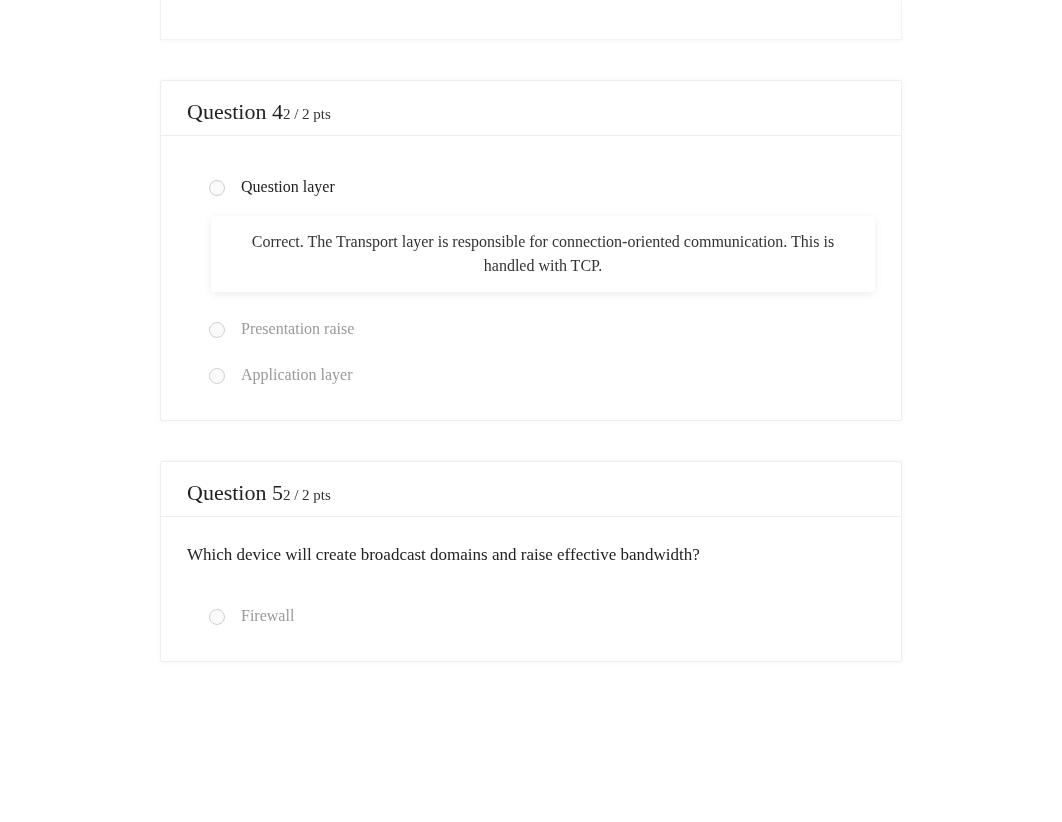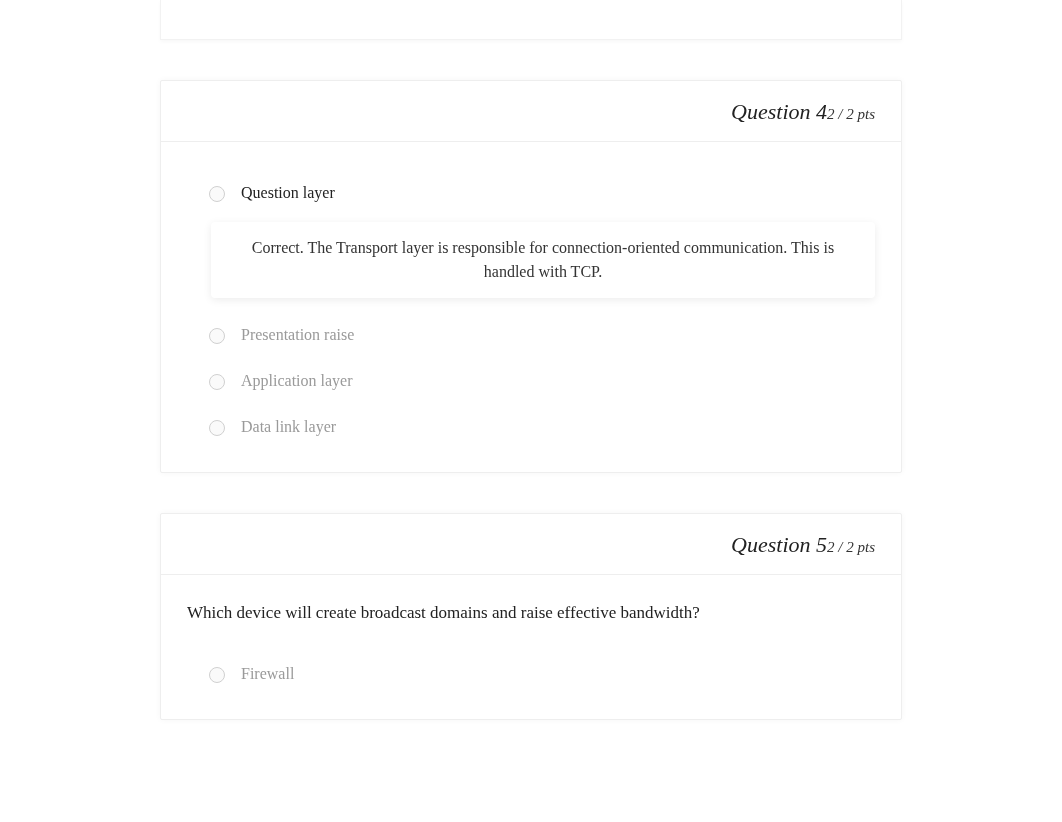--- a/index.html
+++ b/index.html
@@ -19,25 +19,24 @@
     }
     .question-block {
       border: 1px solid #eee;
       border-radius: 2px;
       margin-top: 40px;
       background: #fff;
       box-shadow: 0 0 6px rgba(0,0,0,0.04);
     }
     .question-header {
       display: flex;
-      justify-content: flex-end;
+      justify-content: flex-start;
       align-items: baseline;
-      padding: 18px 26px 16px 26px;
+      padding: 18px 26px 10px 26px;
       border-bottom: 1px solid #eee;
-      font-style: italic;
     }
     .question-title {
       font-size: 22px;
       font-weight: normal;
       color: #222;
     }
     .question-points {
       font-size: 15px;
       color: #333;
     }
@@ -124,24 +123,20 @@
           <div class="answer-row">
             <span class="answer-radio"></span>
             <span class="answer-text dim">Presentation raise</span>
           </div>
 
           <div class="answer-row">
             <span class="answer-radio"></span>
             <span class="answer-text dim">Application layer</span>
           </div>
 
-          <div class="answer-row">
-            <span class="answer-radio"></span>
-            <span class="answer-text dim">Data link layer</span>
-          </div>
 
         </div>
       </div>
     </div>
   </div>
 
   <div class="question-inner">
     <div class="question-block">
       <div class="question-header">
         <span class="question-title">Question 5</span>

